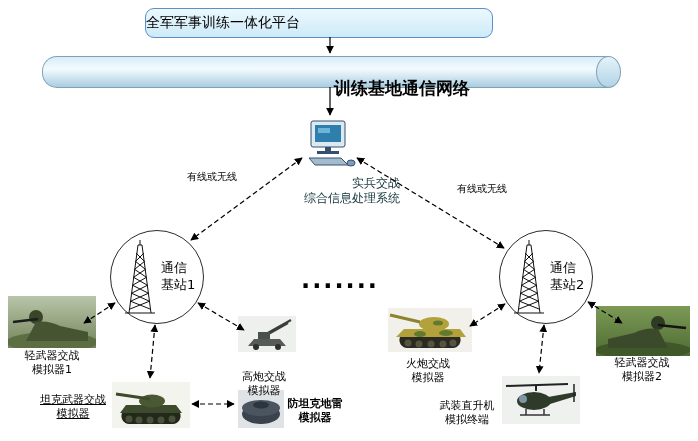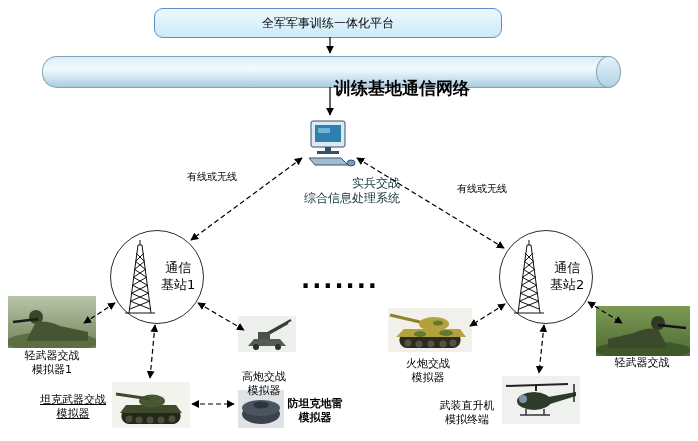--- a/index.html
+++ b/index.html
@@ -1,27 +1,27 @@
 <!DOCTYPE html>
 <html><head>
 <meta charset="utf-8">
 <style>
   html,body{margin:0;padding:0;background:#fff;font-family:"DejaVu Sans","Liberation Sans",sans-serif;color:#000;}
   .canvas{position:relative;width:698px;height:441px;background:#ffffff;overflow:hidden;}
   .abs{position:absolute;}
-  .platform{left:154px;top:8px;width:346px;height:28px;border:1px solid #5b8fc9;border-radius:9px;
-    background:linear-gradient(#ecf8fe,#cdeaf7);display:flex;align-items:center;justify-content:center;
-    font-size:12px;}
+  .platform{left:145px;top:8px;width:346px;height:28px;border:1px solid #5b8fc9;border-radius:9px;
+    background:linear-gradient(#ecf8fe,#cdeaf7);display:flex;align-items:center;justify-content:flex-start;
+    font-size:14px;}
   .cyl-body{left:42px;top:56px;width:566px;height:30px;border:1px solid #7fa3b5;border-right:none;
     border-radius:15px 0 0 15px;background:linear-gradient(#d8edf7 0%,#f3fbfe 40%,#a9cde1 100%);}
   .cyl-cap{left:596px;top:56px;width:23px;height:30px;border:1px solid #7fa3b5;border-radius:50%;
     background:linear-gradient(#e4f3fa,#b2d3e5);}
   .cyl-label{left:190px;top:61px;width:280px;text-align:right;font-size:17px;font-weight:bold;margin-top:16px;}
   .circle{width:94px;height:94px;border:1px solid #2b2b2b;border-radius:50%;background:#fff;box-sizing:border-box;}
-  .station-label{font-size:13px;line-height:17px;text-align:center;}
+  .station-label{font-size:13px;line-height:17px;}
   .cap{font-size:11px;line-height:14px;text-align:center;}
   .small{font-size:10px;text-align:center;}
   .proc-label{font-size:12px;line-height:15px;text-align:right;color:#10333a;}
   .dots{font-size:24px;font-weight:bold;letter-spacing:2px;text-align:center;}
   .overlay{position:absolute;left:0;top:0;pointer-events:none;}
   .dash{stroke:#000;stroke-width:1.2;stroke-dasharray:5 3;fill:none;}
   .solid{stroke:#000;stroke-width:1.2;fill:none;}
   .img{box-sizing:border-box;}
   .img svg{display:block;}
 </style>
@@ -239,20 +239,21 @@
   <div class="abs cap" style="left:384px;top:357px;width:88px;">
     <div>火炮交战</div>
     <div>模拟器</div>
   </div>
   <div class="abs cap" style="left:432px;top:399px;width:70px;">
     <div>武装直升机</div>
     <div>模拟终端</div>
   </div>
   <div class="abs cap" style="left:598px;top:356px;width:88px;">
     <div>轻武器交战</div>
+    <div>模拟器2</div>
   </div>
 
   <svg class="overlay" width="698" height="441">
     <defs>
       <marker id="ah" viewBox="0 0 10 10" refX="9" refY="5" markerWidth="6.5" markerHeight="6.5" orient="auto-start-reverse">
         <path d="M0,0 L10,5 L0,10 z" fill="#000"></path>
       </marker>
     </defs>
     <line class="solid" x1="330" y1="37" x2="330" y2="53" marker-end="url(#ah)"></line>
     <line class="solid" x1="330" y1="87" x2="330" y2="115" marker-end="url(#ah)"></line>

